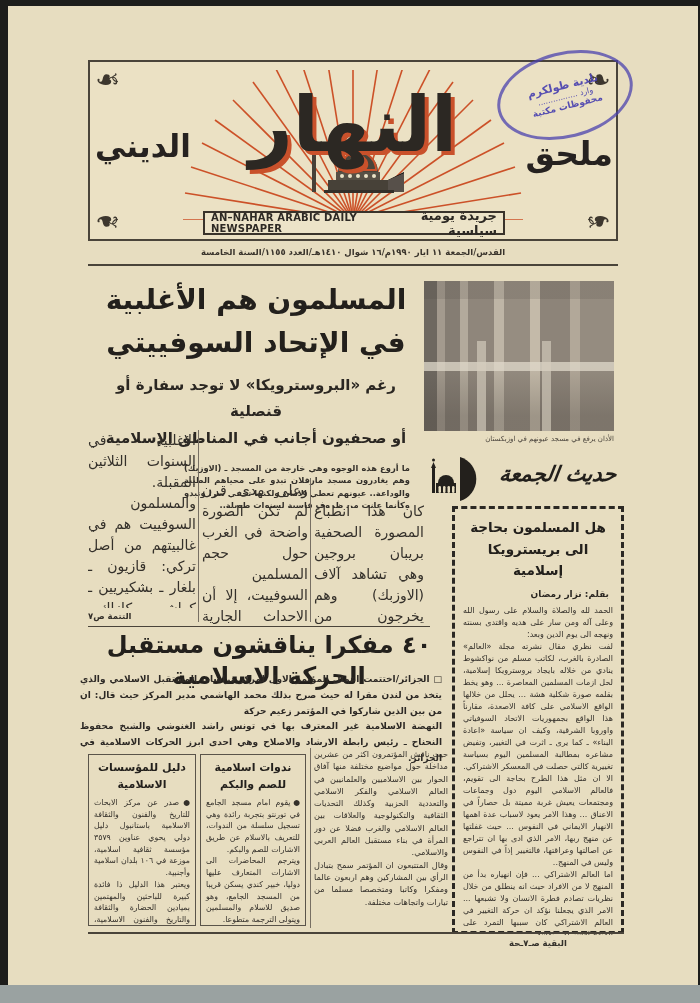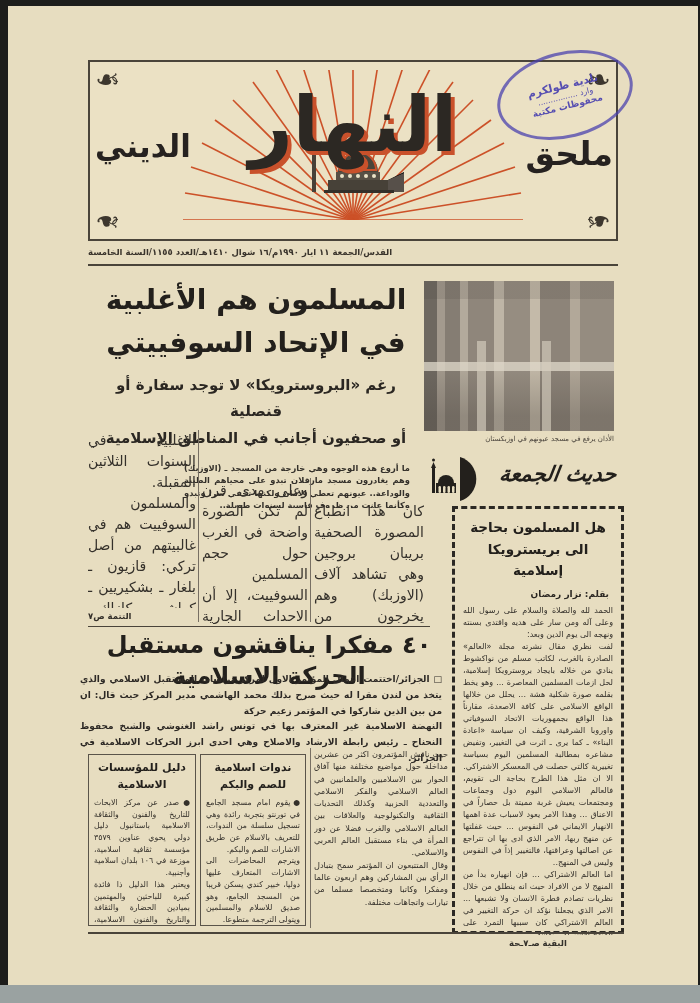--- a/index.html
+++ b/index.html
@@ -43,21 +43,21 @@
   .stamp{
     position:absolute;left:488px;top:46px;width:138px;height:86px;z-index:6;
     border:3px solid rgba(72,64,174,.8);border-radius:50%;
     transform:rotate(-14deg);color:#4a42b0;
     display:flex;flex-direction:column;align-items:center;justify-content:center;
     direction:rtl;opacity:.92;box-sizing:border-box;
   }
   .stamp .s1{font-size:11px;font-weight:bold;}
   .stamp .s2{font-size:8px;letter-spacing:1px;}
   .stamp .s3{font-size:9px;font-weight:bold;}
-  .dateline{position:absolute;left:80px;top:241px;width:530px;text-align:left;
+  .dateline{position:absolute;left:80px;top:241px;width:530px;text-align:center;
     font-size:8.5px;font-weight:bold;color:#3a342c;direction:rtl;}
   .rule{position:absolute;background:#4a443a;}
   
   .a1-headline{position:absolute;left:80px;top:272px;width:336px;text-align:center;
     direction:rtl;font-size:28px;font-weight:bold;color:#23201c;line-height:1.55;}
   .a1-subhead{position:absolute;left:80px;top:366px;width:336px;text-align:center;
     direction:rtl;font-size:15px;font-weight:bold;color:#2b2722;line-height:1.75;}
   .photo{
     position:absolute;left:416px;top:275px;width:190px;height:150px;
     background-color:#9b9389;
@@ -164,20 +164,24 @@
       <rect x="28" y="52" width="60" height="12" fill="#474138"></rect>
       <polygon points="88,52 104,44 104,64 88,64" fill="#57504-5"></polygon>
       <polygon points="88,52 104,45 104,64 88,64" fill="#57504a"></polygon>
       <rect x="24" y="62" width="70" height="3" fill="#33302a"></rect>
     </svg>
 
     <div class="logo-text">النهار</div>
     <div class="supp-right">ملحق</div>
     <div class="supp-left">الديني</div>
 
+    <div class="tagline">
+      <span class="en">AN–NAHAR ARABIC DAILY NEWSPAPER</span>
+      <span class="ar">جريدة يومية سياسية</span>
+    </div>
   </div>
 
   <div class="stamp">
     <span class="s1">بلدية طولكرم</span>
     <span class="s2">وارد ................</span>
     <span class="s3">محفوظات مكتبة</span>
   </div>
 
   <div class="dateline">القدس/الجمعة ١١ ايار ١٩٩٠م/١٦ شوال ١٤١٠هـ/العدد ١١٥٥/السنة الخامسة</div>
   <div class="rule" style="left:80px;top:258px;width:530px;height:2px;"></div>

